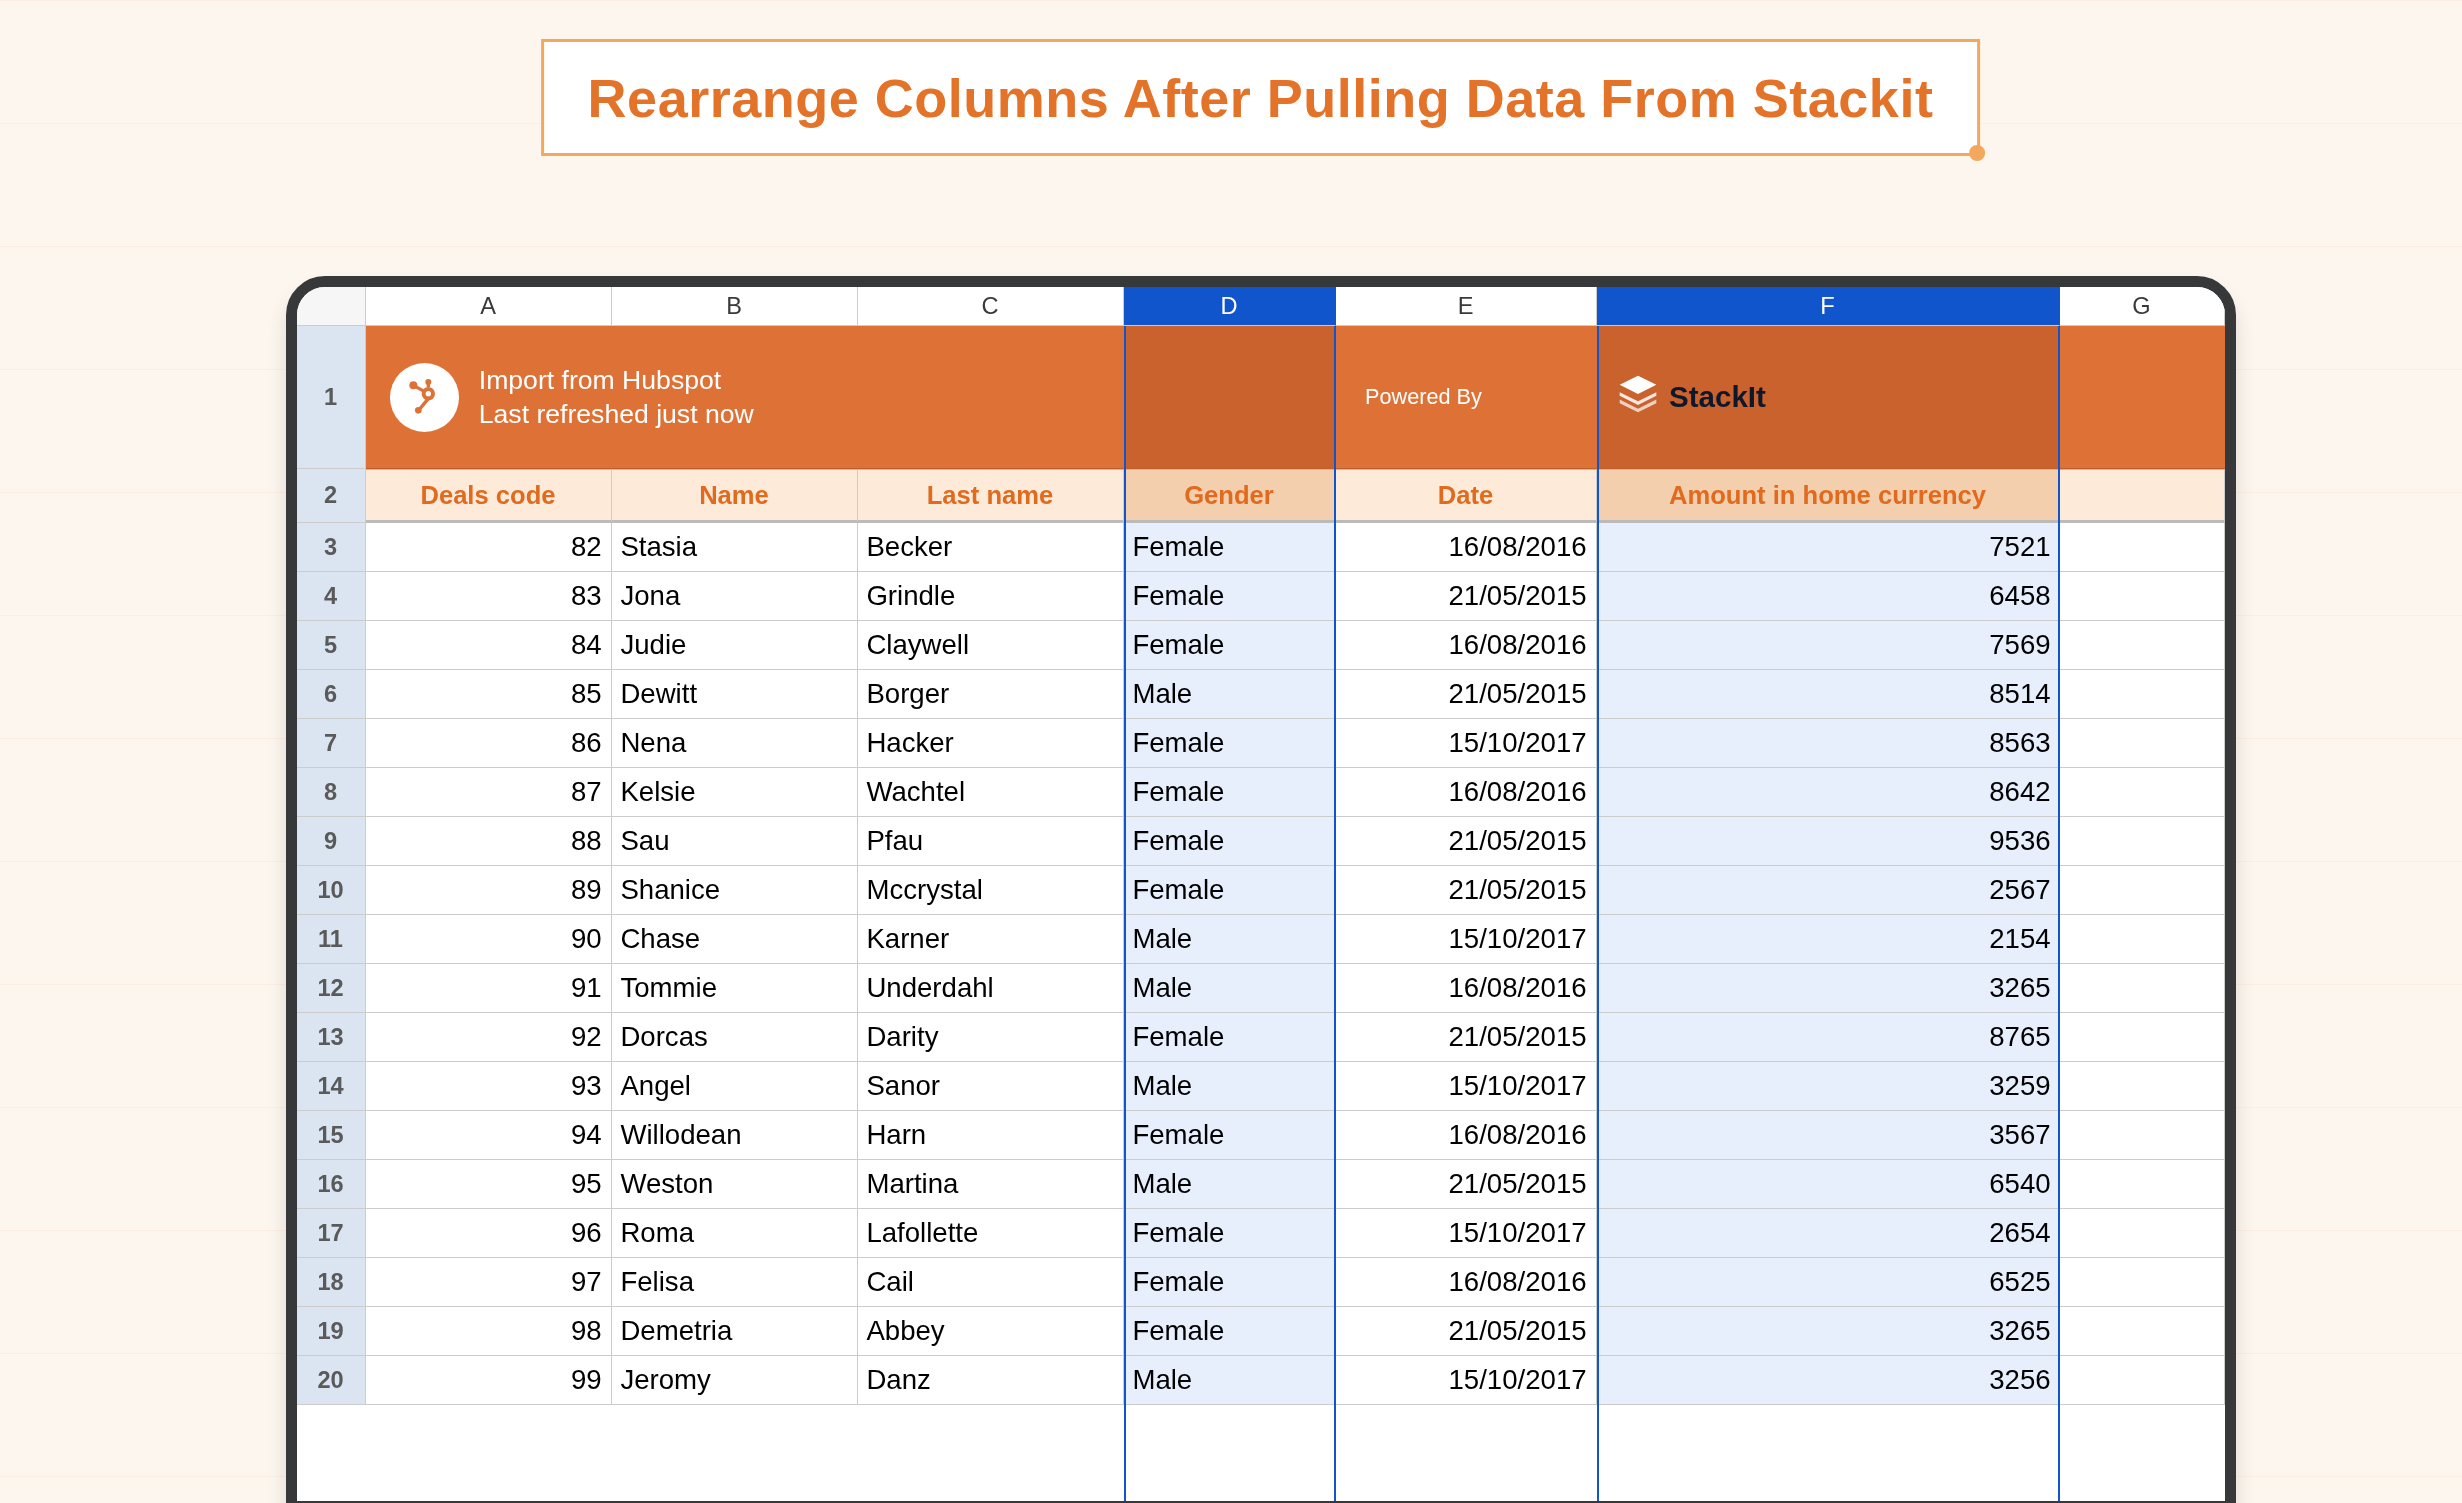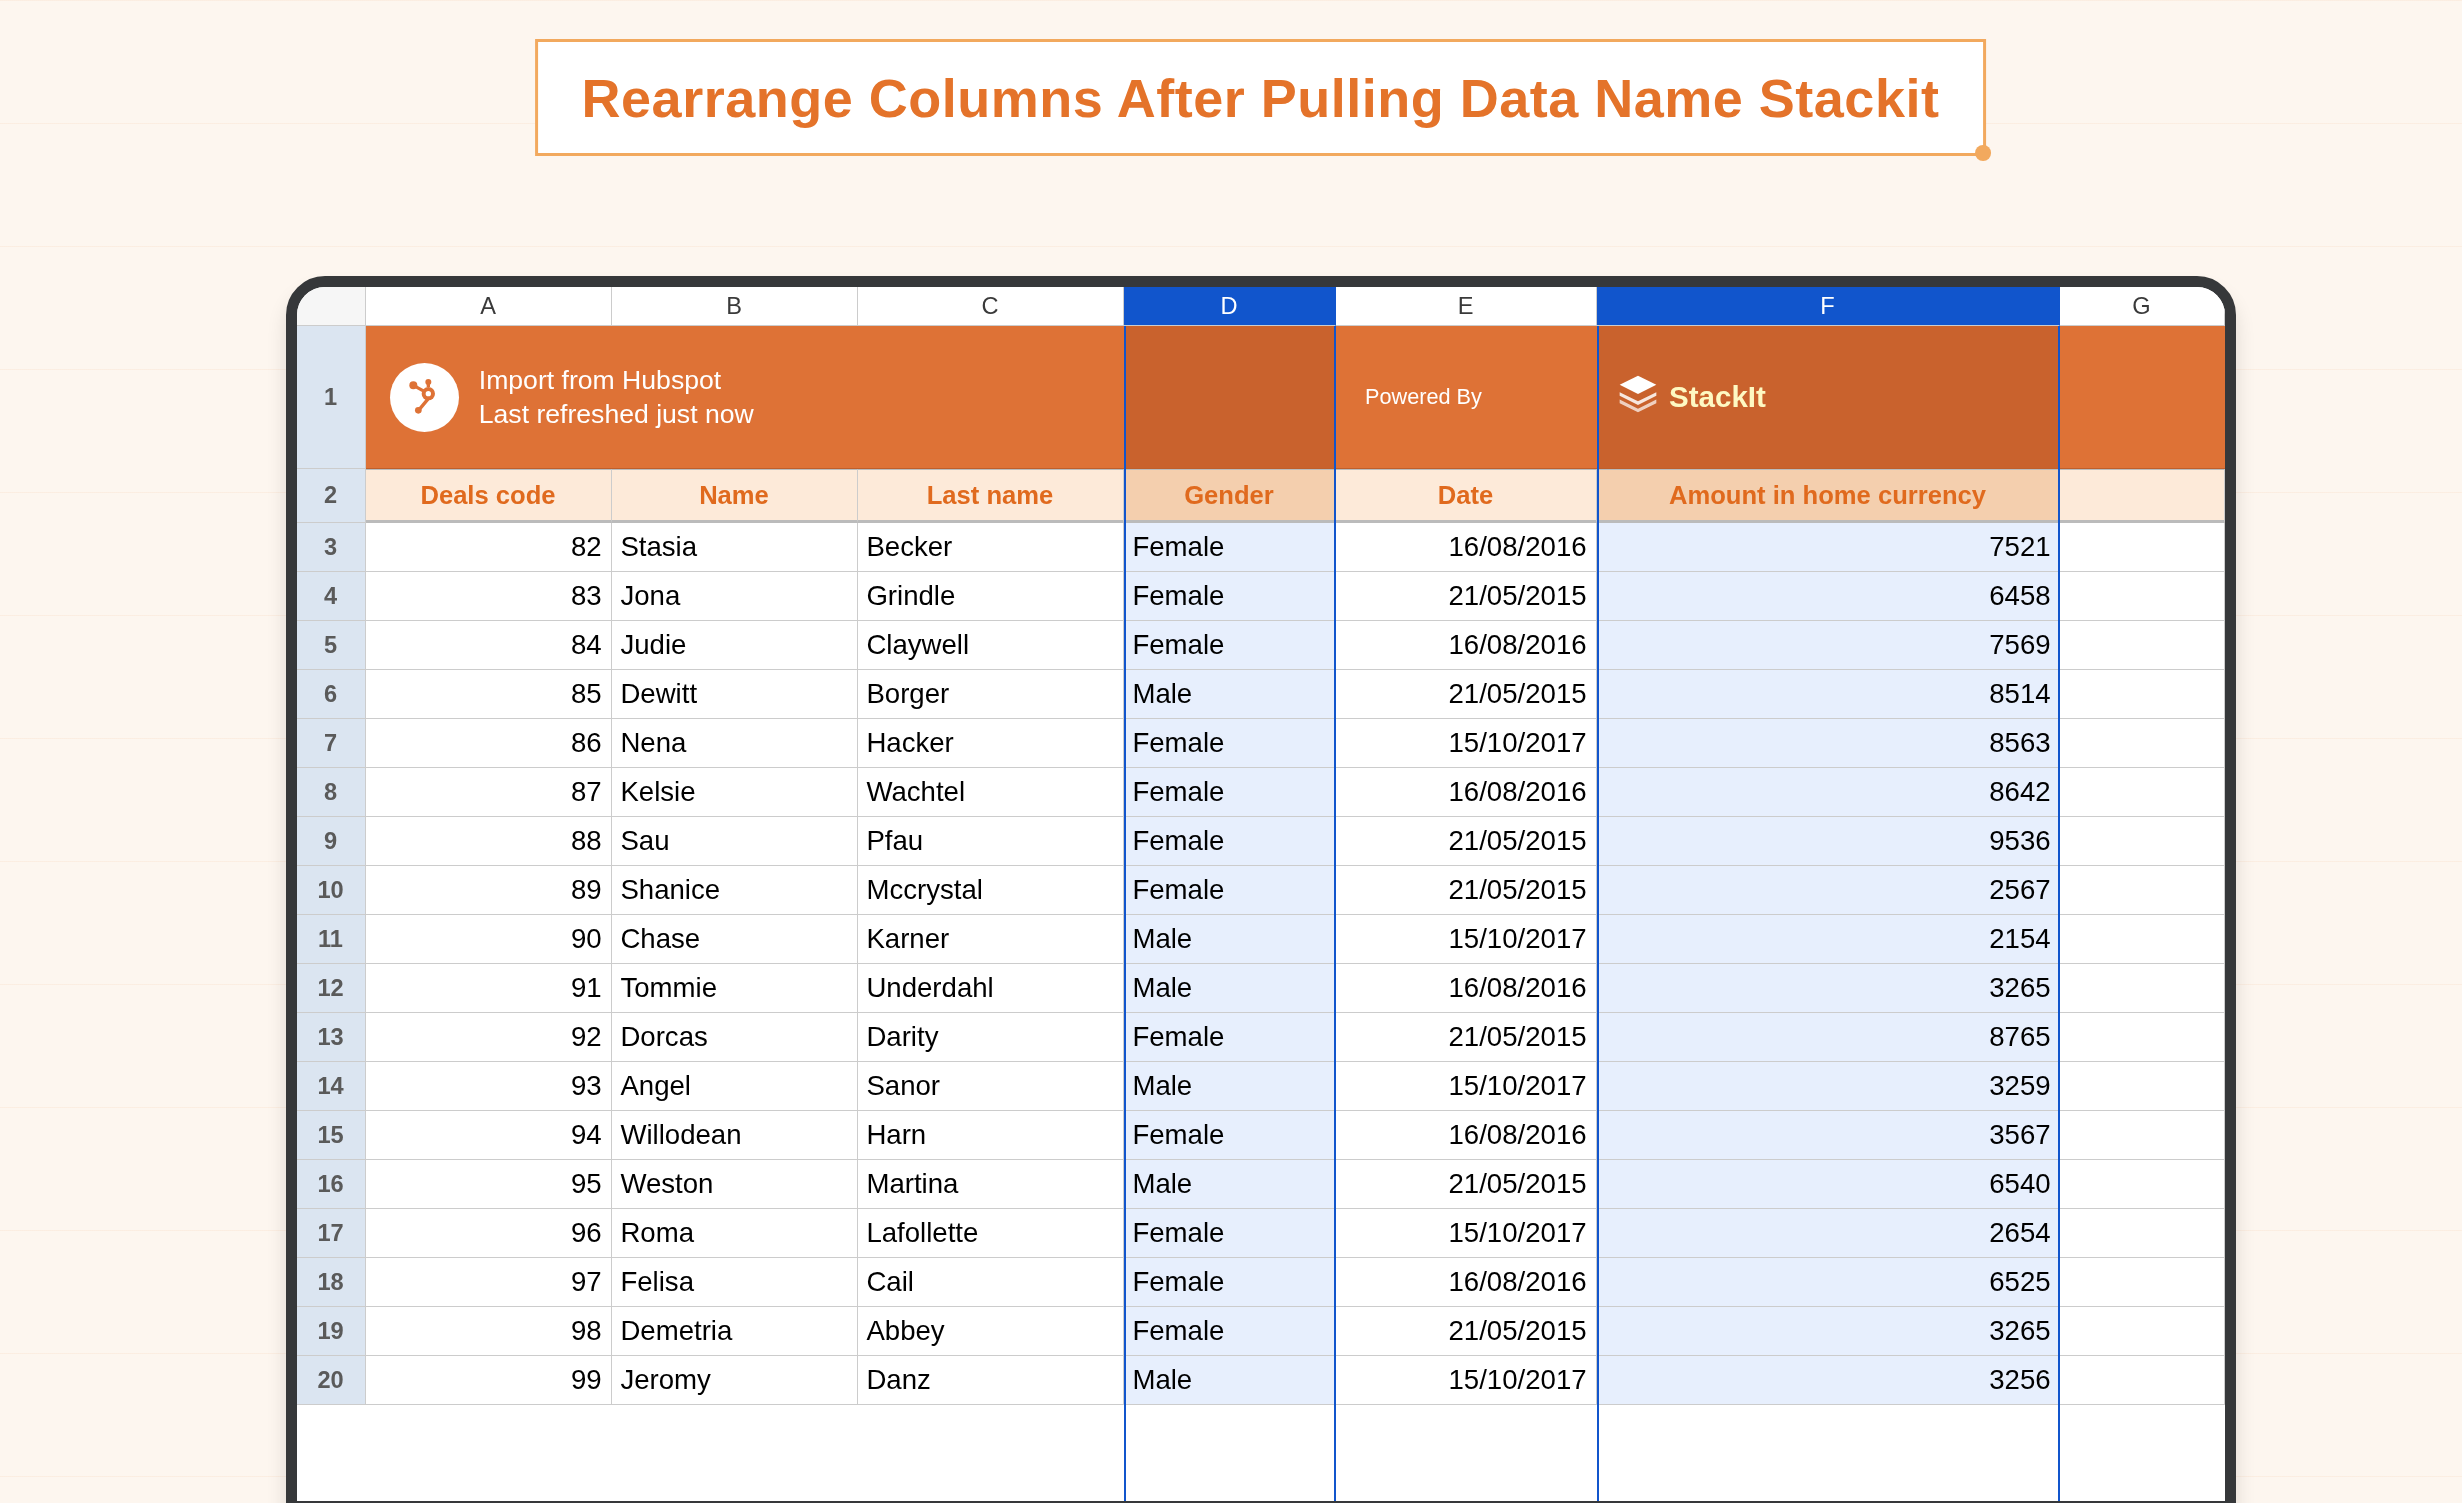--- a/index.html
+++ b/index.html
@@ -163,35 +163,35 @@
   .hubspot-icon svg { width:40px; height:40px; }
   .banner-text { display:flex; flex-direction:column; gap:3px; }
   .banner-text div { color:#fff; font-size:26.6px; white-space:nowrap; }
   .poweredby {
     display:flex; align-items:center; gap:12.3px;
     color:#fff; font-size:21.7px;
     padding-left:29.5px;
   }
   .stackit-logo { display:flex; align-items:center; gap:8.9px; }
   .stackit-logo svg { width:44px; height:44px; }
-  .stackit-logo span { font-size:29.5px; font-weight:600; color:#fef9c3; }
+  .stackit-logo span { font-size:29.5px; font-weight:600; color:#0f172a; }
 
   
   .selD-border { position:absolute; top:39px; bottom:0; pointer-events:none;
     border-left:2px solid #1155cc; border-right:2px solid #1155cc; }
   .selD-border.d { left:calc(69px + 246px + 246px + 266px); width:212px; }
   .selD-border.f { left:calc(69px + 246px + 246px + 266px + 212px + 261px); width:463px; }
 </style>
 </head>
 <body>
 
 <div class="bg-grid"></div>
 
 <div class="title-box">
-  <div class="title-text">Rearrange Columns After Pulling Data Name Stackit</div>
+  <div class="title-text">Rearrange Columns After Pulling Data From Stackit</div>
   <div class="title-handle"></div>
 </div>
 
 <div class="device">
   <div class="sheet">
 
     <div class="col-header-row">
       <div class="corner-cell"></div>
       <div class="col-header col-A">A</div>
       <div class="col-header col-B">B</div>

